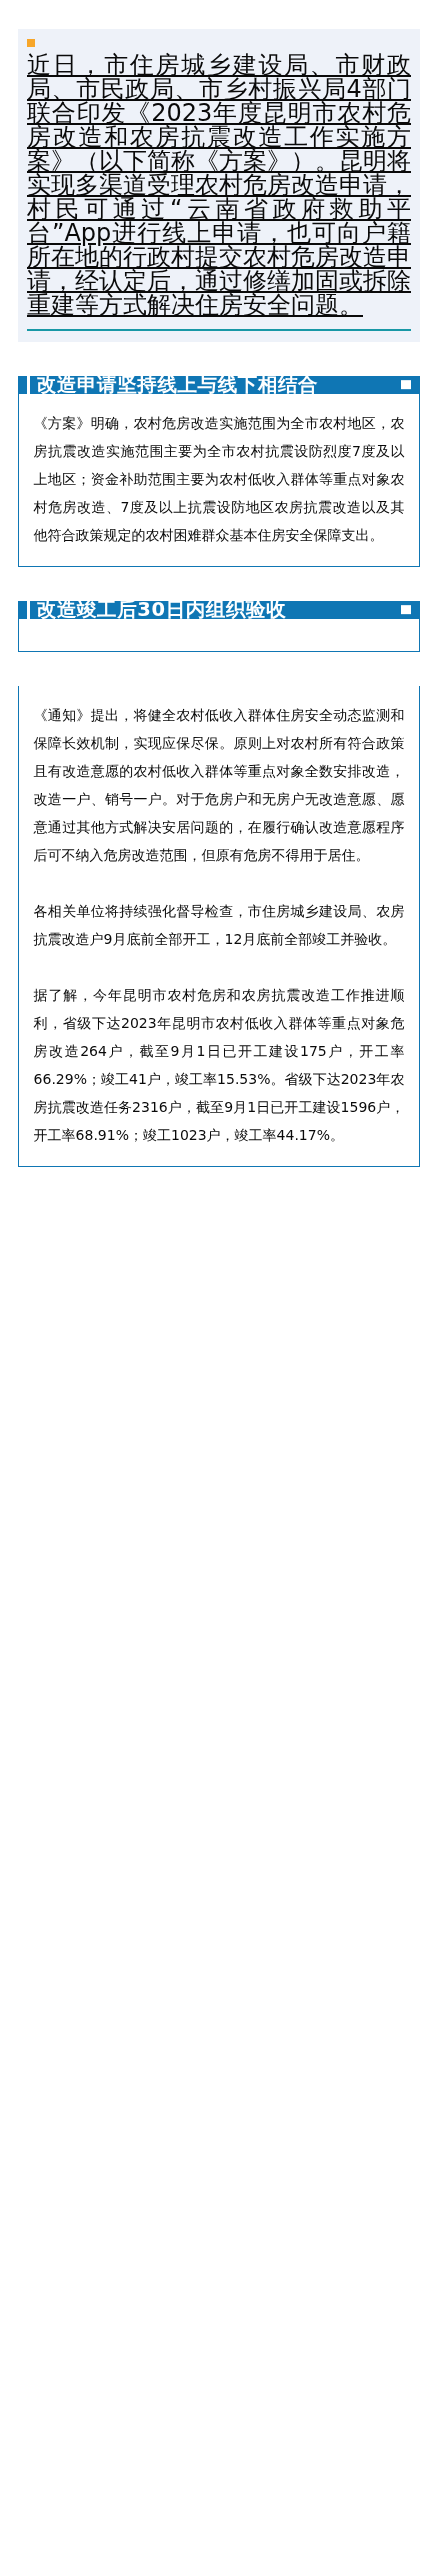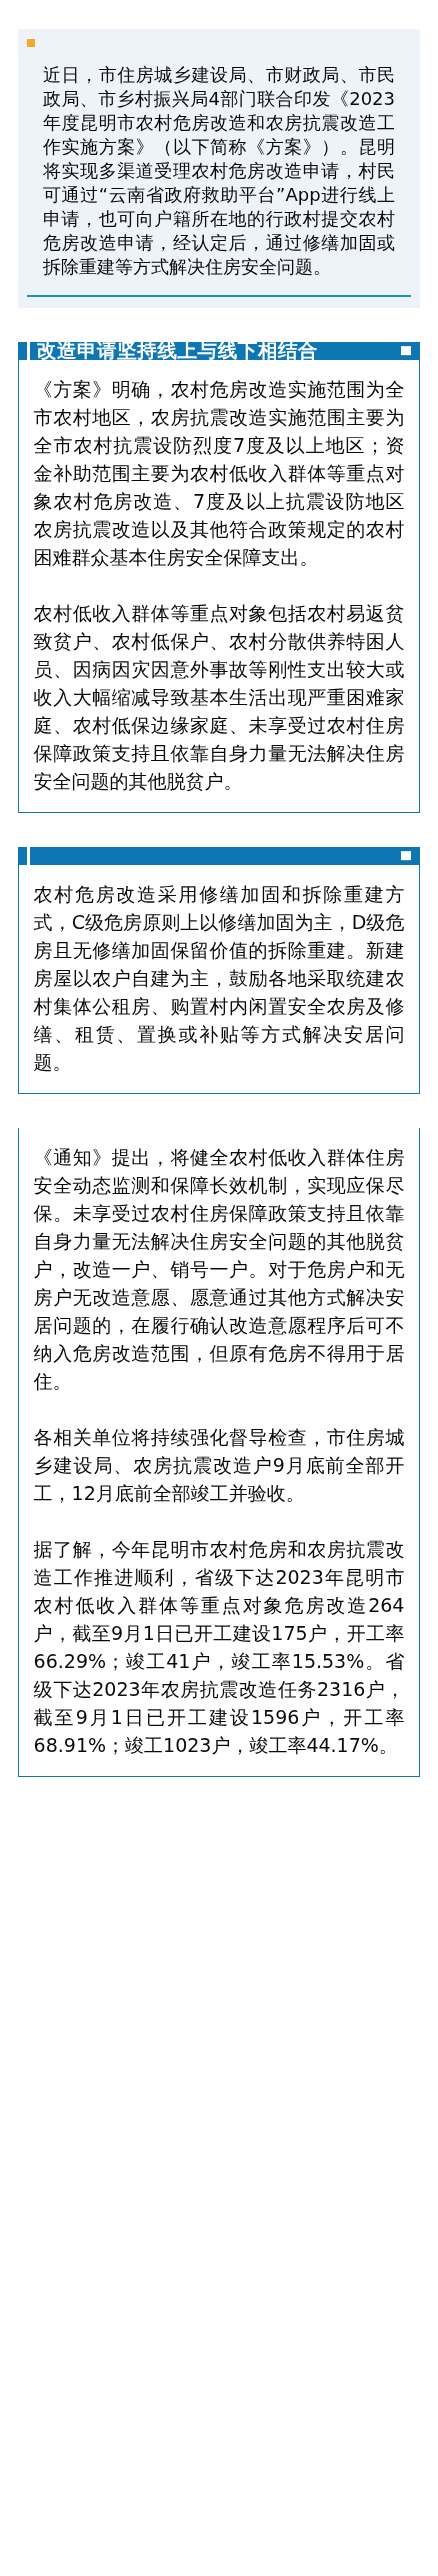--- a/index.html
+++ b/index.html
@@ -19,26 +19,27 @@
     background: #eef2f9;
     padding: 4.9px 9px 11px 9px;
   }
   .orange-marker {
     width: 8px;
     height: 8px;
     margin: 4.9px 0 6px 0;
     background: #f7a629;
   }
   .intro-text {
-    margin: 16px;
-    font-size: 18px;
+    margin: 0;
+    font-size: 24px;
     line-height: 24px;
     text-align: justify;
     text-justify: inter-ideograph;
     color: #0a0a0a;
+    text-decoration: underline;
   }
   .teal-divider {
     height: 1.8px;
     background: #1898a6;
     margin-top: 12px;
   }
   .section-card {
     margin: 34px 18px 0 18px;
   }
   .section-header {
@@ -74,21 +75,21 @@
     background: #ffffff;
   }
   .section-body {
     border: 1.8px solid #0f76b4;
     border-top: 0;
     background: #ffffff;
     padding: 15px 14.6px 17px 14.6px;
   }
   .section-body p {
     margin: 0 0 28px 0;
-    font-size: 19px;
+    font-size: 14px;
     line-height: 28px;
     text-align: justify;
     text-justify: inter-ideograph;
     color: #0a0a0a;
   }
   .section-body p:last-child {
     margin-bottom: 0;
   }
 </style>
 </head>
@@ -101,34 +102,33 @@
 </div>
 
 <div class="section-card">
   <div class="section-header">
     <div class="header-accent-bar"></div>
     <div class="section-title">改造申请坚持线上与线下相结合</div>
     <div class="header-square"></div>
   </div>
   <div class="section-body">
     <p>《方案》明确，农村危房改造实施范围为全市农村地区，农房抗震改造实施范围主要为全市农村抗震设防烈度7度及以上地区；资金补助范围主要为农村低收入群体等重点对象农村危房改造、7度及以上抗震设防地区农房抗震改造以及其他符合政策规定的农村困难群众基本住房安全保障支出。</p>
-    <p>农村低收入群体等重点对象包括农村易返贫致贫户、农村低保户、农村分散供养特困人员、因病因灾因意外事故等刚性支出较大或收入大幅缩减导致基本生活出现严重困难家庭、农村低保边缘家庭、未享受过农村住房保障政策支持且依靠自身力量无法解决住房安全问题的其他脱贫户。</p>
   </div>
 </div>
 
 <div class="section-card">
   <div class="section-header">
     <div class="header-accent-bar"></div>
+    <div class="section-title">改造竣工后30日内组织验收</div>
     <div class="header-square"></div>
   </div>
   <div class="section-body">
-    <p>农村危房改造采用修缮加固和拆除重建方式，C级危房原则上以修缮加固为主，D级危房且无修缮加固保留价值的拆除重建。新建房屋以农户自建为主，鼓励各地采取统建农村集体公租房、购置村内闲置安全农房及修缮、租赁、置换或补贴等方式解决安居问题。</p>
   </div>
 </div>
 
 <div class="section-card">
   <div class="section-body">
-    <p>《通知》提出，将健全农村低收入群体住房安全动态监测和保障长效机制，实现应保尽保。未享受过农村住房保障政策支持且依靠自身力量无法解决住房安全问题的其他脱贫户，改造一户、销号一户。对于危房户和无房户无改造意愿、愿意通过其他方式解决安居问题的，在履行确认改造意愿程序后可不纳入危房改造范围，但原有危房不得用于居住。</p>
+    <p>《通知》提出，将健全农村低收入群体住房安全动态监测和保障长效机制，实现应保尽保。原则上对农村所有符合政策且有改造意愿的农村低收入群体等重点对象全数安排改造，改造一户、销号一户。对于危房户和无房户无改造意愿、愿意通过其他方式解决安居问题的，在履行确认改造意愿程序后可不纳入危房改造范围，但原有危房不得用于居住。</p>
     <p>各相关单位将持续强化督导检查，市住房城乡建设局、农房抗震改造户9月底前全部开工，12月底前全部竣工并验收。</p>
     <p>据了解，今年昆明市农村危房和农房抗震改造工作推进顺利，省级下达2023年昆明市农村低收入群体等重点对象危房改造264户，截至9月1日已开工建设175户，开工率66.29%；竣工41户，竣工率15.53%。省级下达2023年农房抗震改造任务2316户，截至9月1日已开工建设1596户，开工率68.91%；竣工1023户，竣工率44.17%。</p>
   </div>
 </div>
 
 
 </body></html>

